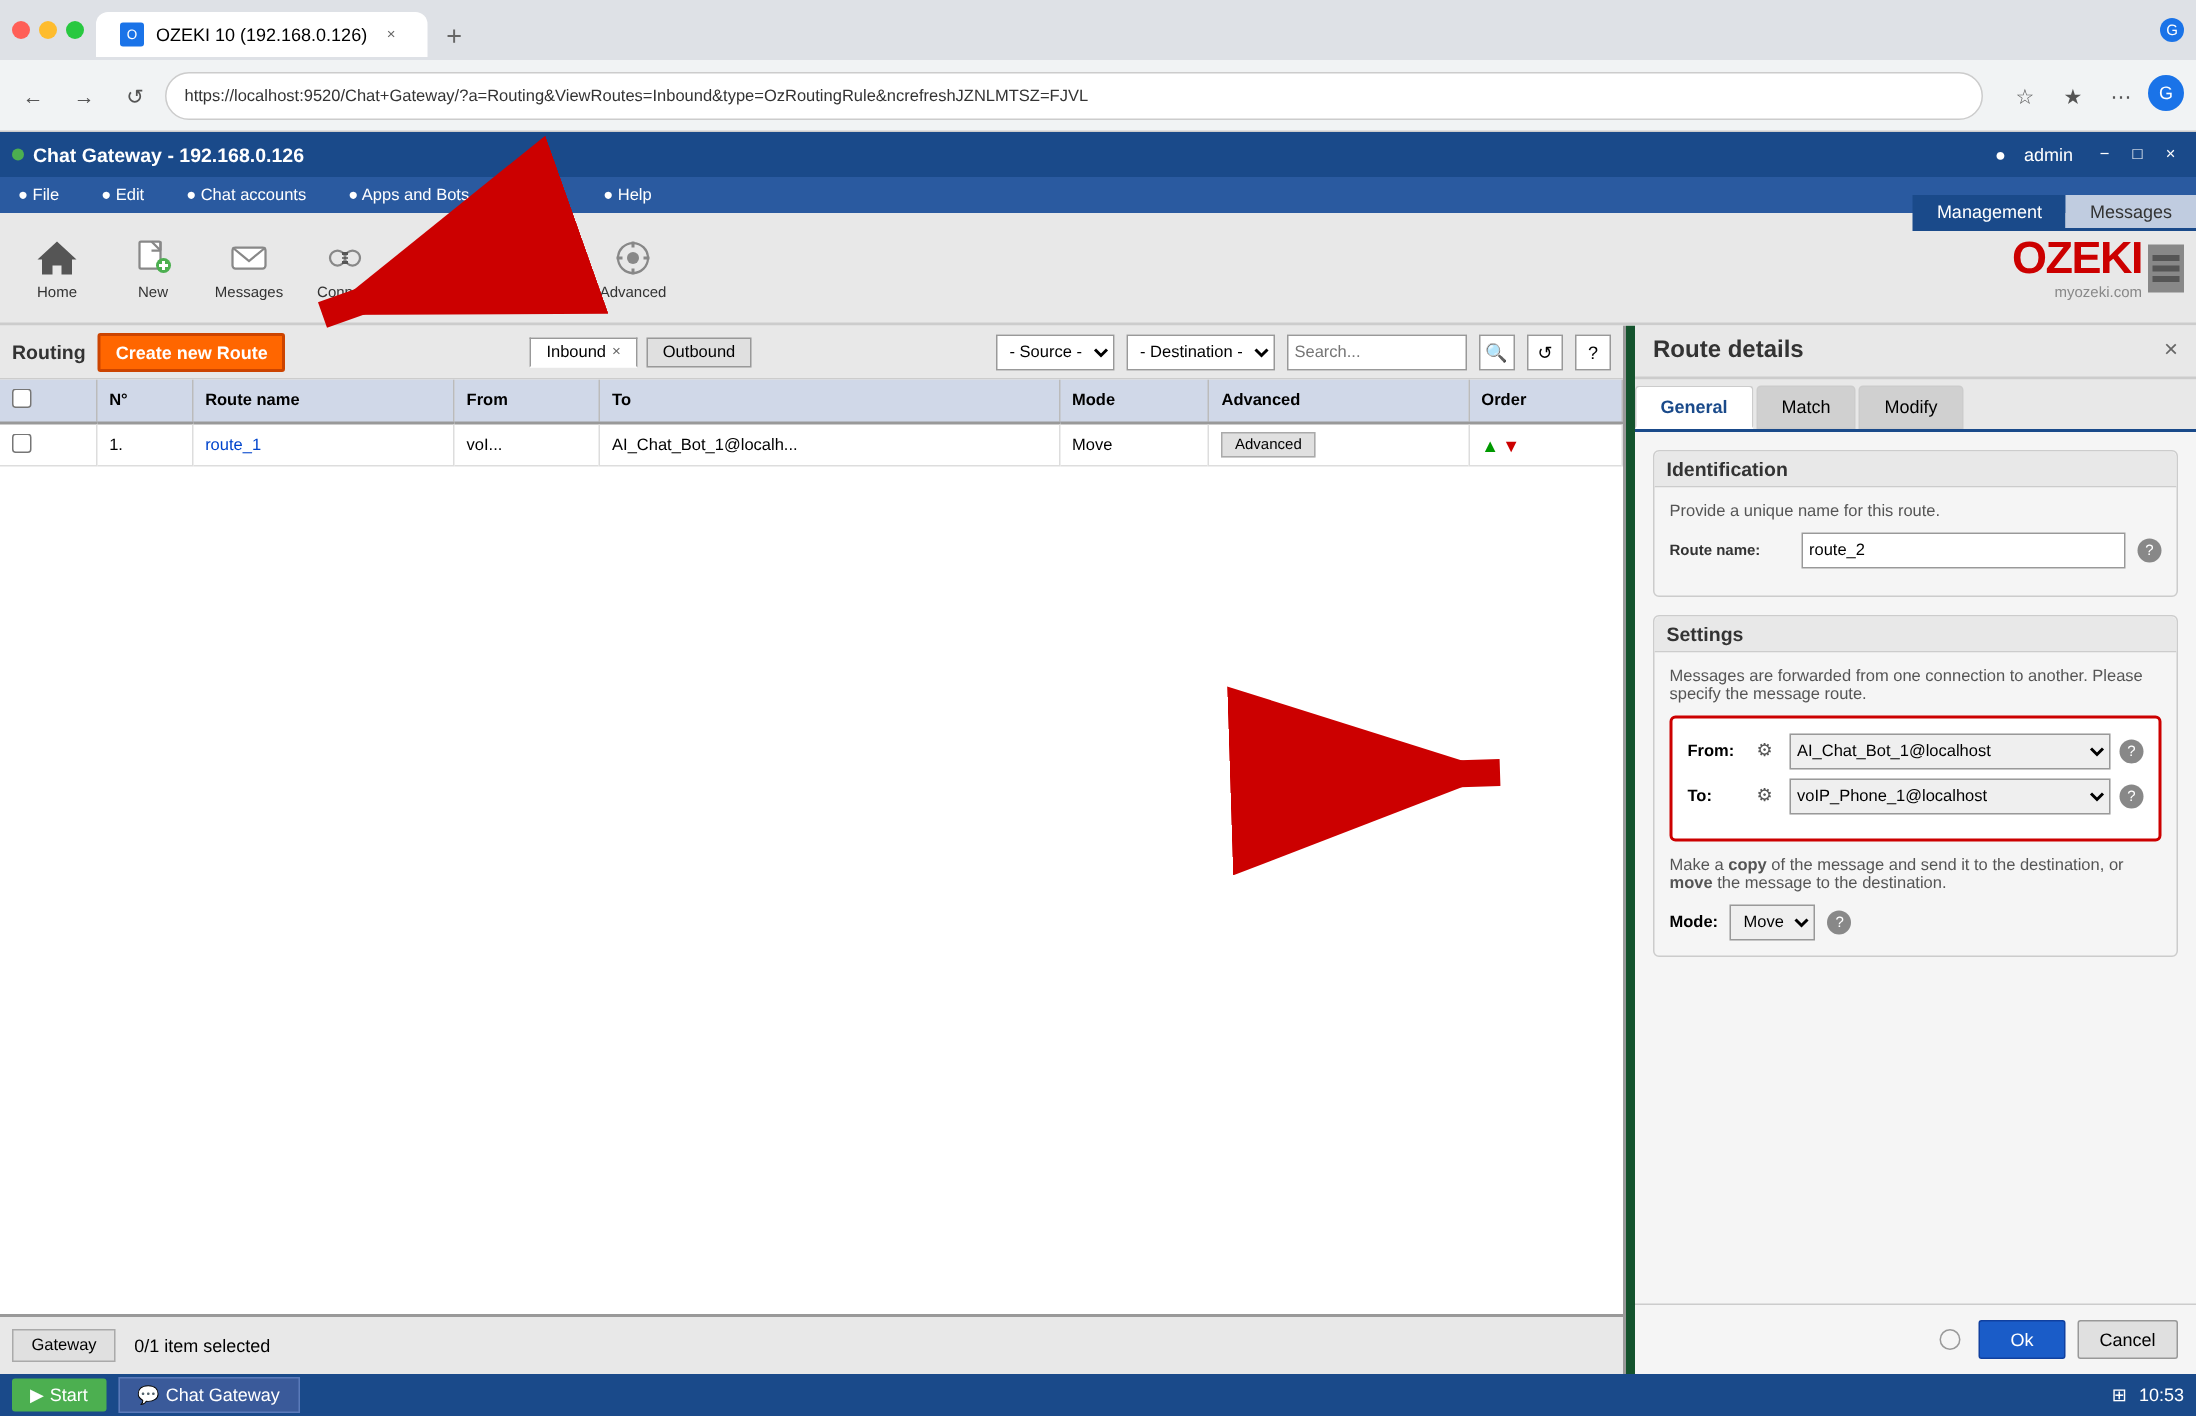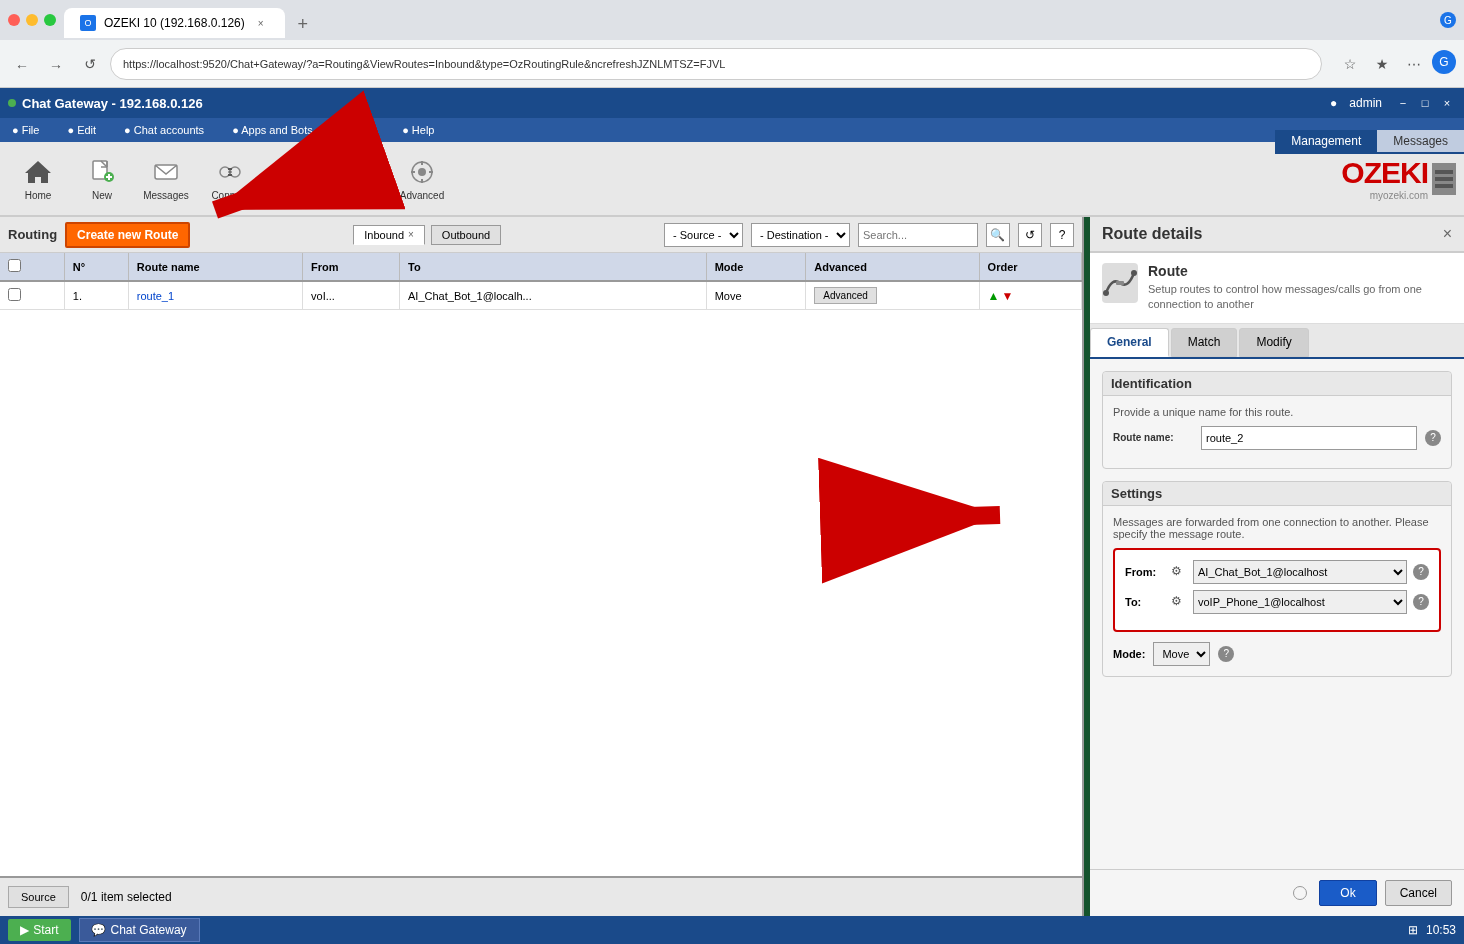--- a/index.html
+++ b/index.html
@@ -351,46 +351,32 @@
                     <span class="order-btn-up">▲</span>
                     <span class="order-btn-down">▼</span>
                   </div>
                 </td>
               </tr>
             </tbody>
           </table>
         </div>
 
         <div class="bottom-bar">
-          <button class="delete-btn">Source</button>
+          <button class="delete-btn">Gateway</button>
           <span>0/1 item selected</span>
         </div>
       </div>
 
       <div class="right-panel">
 
         <div class="panel-header">
           <span class="panel-title">Route details</span>
           <span class="panel-close">×</span>
         </div>
 
-        <div class="panel-route-info">
-          <div class="route-icon">
-            <svg width="36" height="36" viewBox="0 0 36 36">
-              <path d="M4 28 Q10 12 18 18 Q26 24 32 8" stroke="#555" stroke-width="2.5" fill="none"></path>
-              <circle cx="4" cy="28" r="3" fill="#555"></circle>
-              <circle cx="32" cy="8" r="3" fill="#555"></circle>
-              <rect x="14" y="16" width="8" height="4" rx="1" fill="#888"></rect>
-            </svg>
-          </div>
-          <div class="route-info-text">
-            <h3>Route</h3>
-            <p>Setup routes to control how messages/calls go from one connection to another</p>
-          </div>
-        </div>
 
         <div class="panel-tabs">
           <div class="panel-tab active">General</div>
           <div class="panel-tab">Match</div>
           <div class="panel-tab">Modify</div>
         </div>
 
         <div class="panel-content">
 
           <div class="section-box">
@@ -418,20 +404,23 @@
                   <div class="help-icon">?</div>
                 </div>
                 <div class="settings-row">
                   <span class="settings-label">To:</span>
                   <span class="settings-gear">⚙</span>
                   <select class="settings-select"><option>voIP_Phone_1@localhost</option></select>
                   <div class="help-icon">?</div>
                 </div>
               </div>
 
+              <p>
+                Make a <strong>copy</strong> of the message and send it to the destination, or <strong>move</strong> the message to the destination.
+              </p>
 
               <div class="mode-row">
                 <span class="mode-label">Mode:</span>
                 <select class="mode-select"><option>Move</option><option>Copy</option></select>
                 <div class="help-icon">?</div>
               </div>
             </div>
           </div>
         </div>
 

